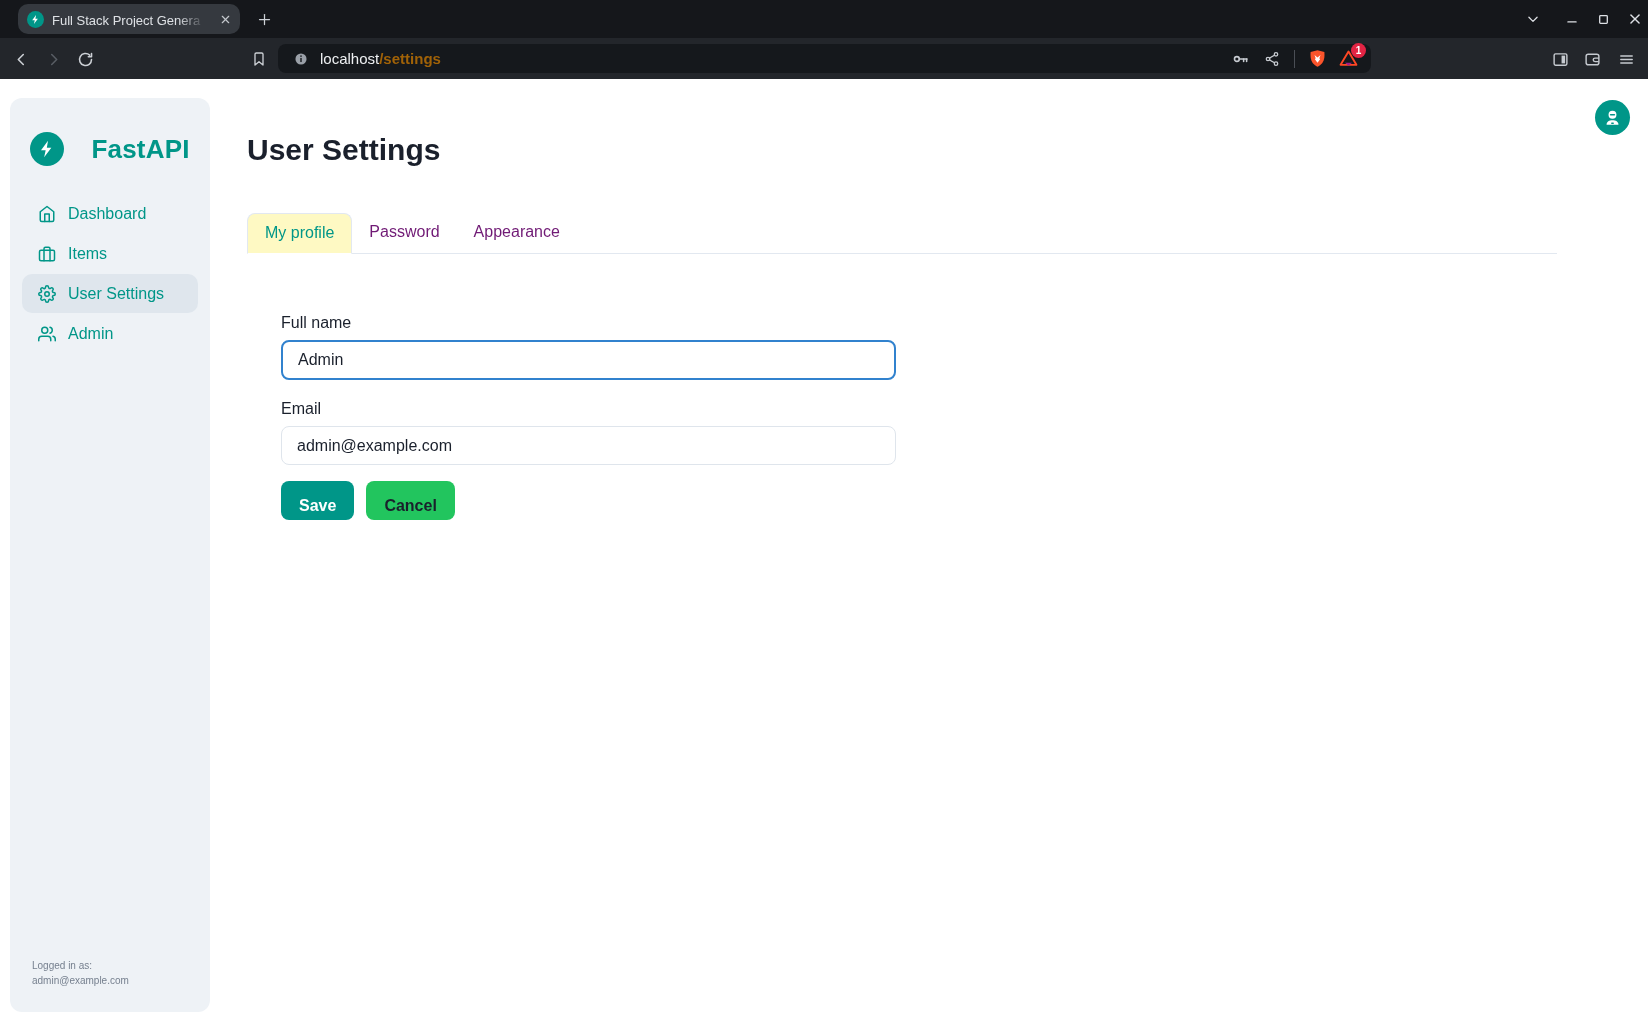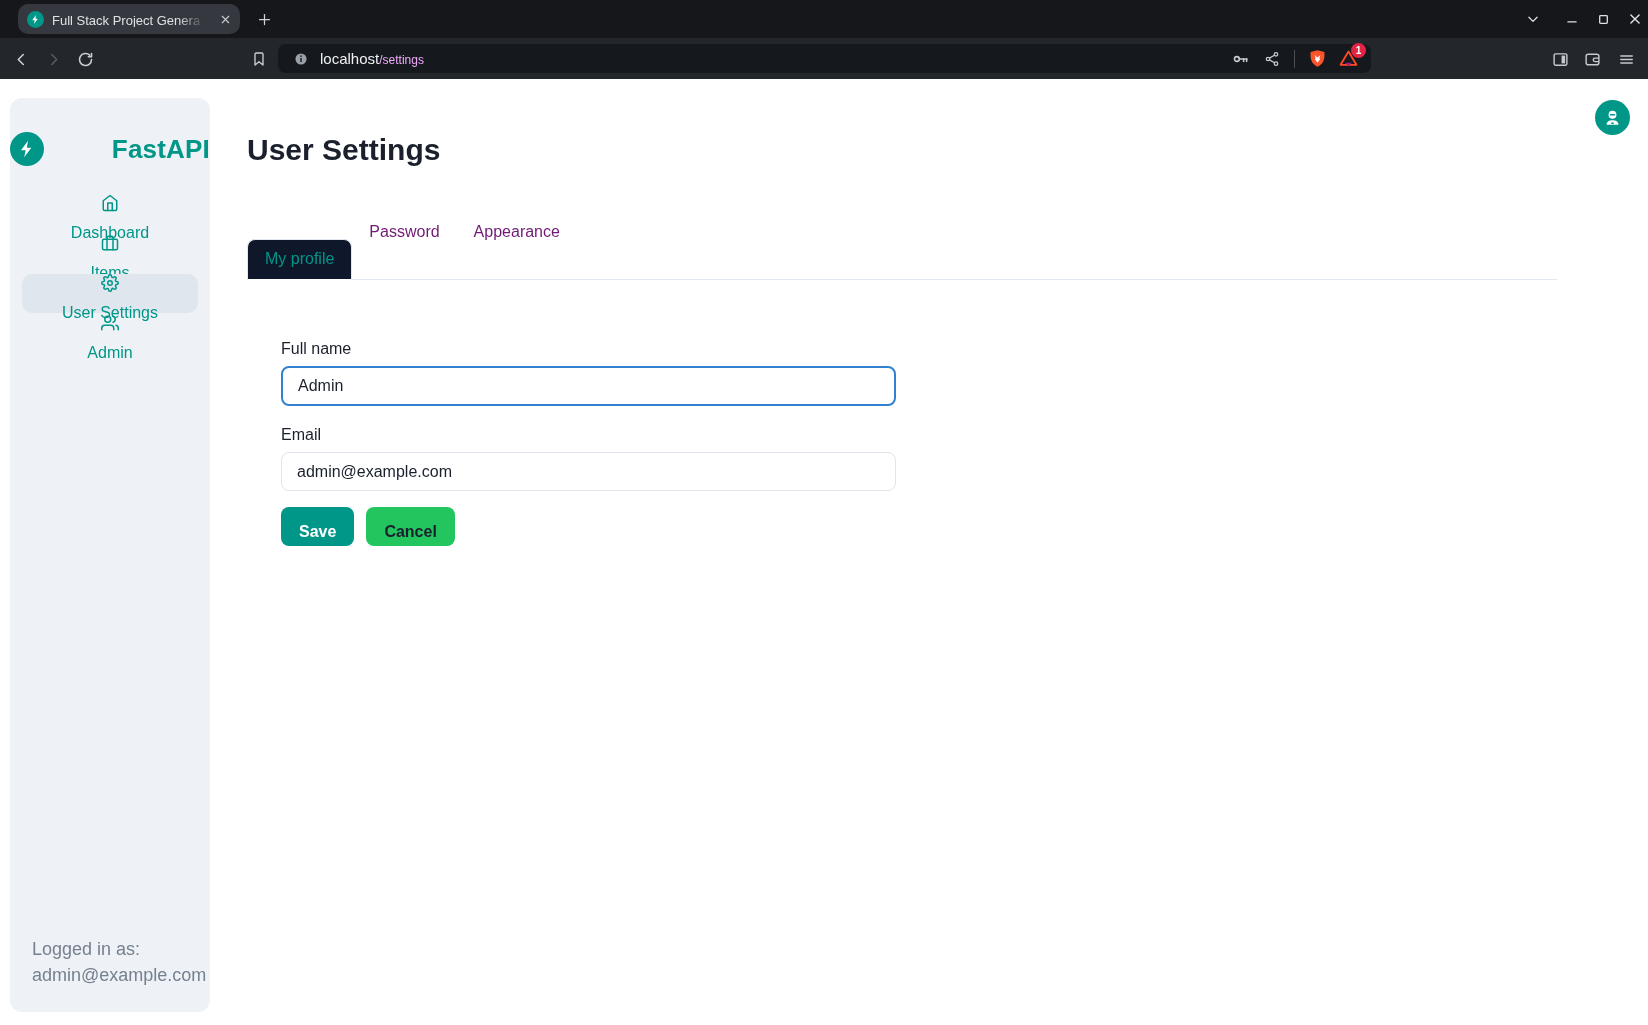--- a/index.html
+++ b/index.html
@@ -20,53 +20,53 @@
   .tab-close { flex:0 0 auto; cursor:default; }
   .newtab { position:absolute; left:252px; top:7px; width:24px; height:24px;
             display:flex; align-items:center; justify-content:center; }
   .wctrl { position:absolute; top:7px; width:24px; height:24px; display:flex; align-items:center; justify-content:center; }
 
   .toolbar { position:absolute; top:38px; left:0; width:1648px; height:41px; background:#23262b; }
   .tool-ic { position:absolute; top:8px; width:26px; height:26px; display:flex; align-items:center; justify-content:center; border-radius:50%; }
   .urlbar { position:absolute; left:278px; top:6px; width:1093px; height:29px; background:#15181c;
             border-radius:8px; display:flex; align-items:center; padding:0 11px; gap:7px; }
   .url-host { color:#eef0f2; font-size:15px; }
-  .url-path { color:#f0abfc; font-size:12px; }
+  .url-path { color:#a16207; font-size:15px;font-weight:bold; }
   .url-spacer { flex:1; }
   .url-ic { display:flex; align-items:center; justify-content:center; width:24px; height:24px; }
   .url-divider { width:1px; height:18px; background:#4a4e55; margin:0 3px; }
   .rewards-wrap { position:relative; width:24px; height:24px; display:flex; align-items:center; justify-content:center; }
   .badge { position:absolute; top:-4px; right:-6px; min-width:15px; height:15px; border-radius:8px;
            background:#e32444; color:#fff; font-size:10px; font-weight:700; display:flex;
            align-items:center; justify-content:center; padding:0 3px; }
 
   
   .page { position:absolute; top:79px; left:0; width:1648px; height:946px; background:#fff; }
 
   .sidebar { position:absolute; left:10px; top:98px; width:200px; height:914px;
              background:#eef2f6; border-radius:12px; }
-  .logo { display:flex; align-items:center; justify-content:space-between; gap:27px; margin-top:34px; }
+  .logo { display:flex; align-items:center; justify-content:center; gap:27px; margin-top:34px; }
   .logo-circle { width:34px; height:34px; border-radius:50%; background:#009688;
                  display:flex; align-items:center; justify-content:center; }
   .logo-text { color:#009688; font-size:26px; font-weight:700; letter-spacing:0.2px; }
   .nav { margin-top:28px; display:flex; flex-direction:column; gap:1px; }
   .nav-item { display:flex; align-items:center; gap:12px; height:39px; margin:0 12px;
-              padding:0 16px; border-radius:10px; color:#009688; font-size:16px; cursor:default;flex-direction:column; }
+              padding:0 16px; border-radius:10px; color:#009688; font-size:16px; cursor:default; }
   .nav-item.active { background:#dfe6ed; }
-  .loggedin { position:absolute; left:22px; bottom:24px; color:#76808f; font-size:18px; line-height:1.45; }
+  .loggedin { position:absolute; left:22px; bottom:24px; color:#76808f; font-size:10px; line-height:1.45; }
 
   .avatar-btn { position:absolute; left:1595px; top:100px; width:35px; height:35px; border-radius:50%;
                 background:#009688; display:flex; align-items:center; justify-content:center; cursor:default; }
 
   .content { position:absolute; left:247px; top:79px; width:1310px; }
   .page-title { margin-top:56px; font-size:30px; line-height:30px; font-weight:700; color:#1a202c; }
   .tabs { margin-top:48px; display:flex; border-bottom:1px solid #e2e8f0; }
   .tab-item { padding:10px 17px 11px; font-size:16px; line-height:18px; color:#701a75; cursor:default; }
-  .tab-item.active { color:#009688; background:#0f172a; border:1px solid #e2e8f0; border-bottom:1px solid #fff;
-                     margin-bottom:-1px; border-radius:8px 8px 0 0;margin-top:26px; }
+  .tab-item.active { color:#009688; background:#fef9c3; border:1px solid #e2e8f0; border-bottom:1px solid #fff;
+                     margin-bottom:-1px; border-radius:8px 8px 0 0; }
   .panel { padding:41px 0 0 34px; }
   .section-heading { font-size:16px; font-weight:700; color:#1a202c; }
   .field-label { margin-top:19px; font-size:16px; color:#1a202c; }
   .text-input { display:block; margin-top:8px; width:615px; height:40px; border-radius:8px;
                 font-size:16px; color:#1a202c; padding:0 15px; outline:none;
                 font-family:"Liberation Sans", sans-serif; background:#fff; }
   .input-focused { border:2px solid #3182ce; }
   .input-normal { border:1px solid #dfe5ec; height:39px; }
   .btn-row { margin-top:16px; display:flex; gap:12px; }
   .btn { height:39px; border:none; border-radius:8px; font-size:16px; font-weight:700;

